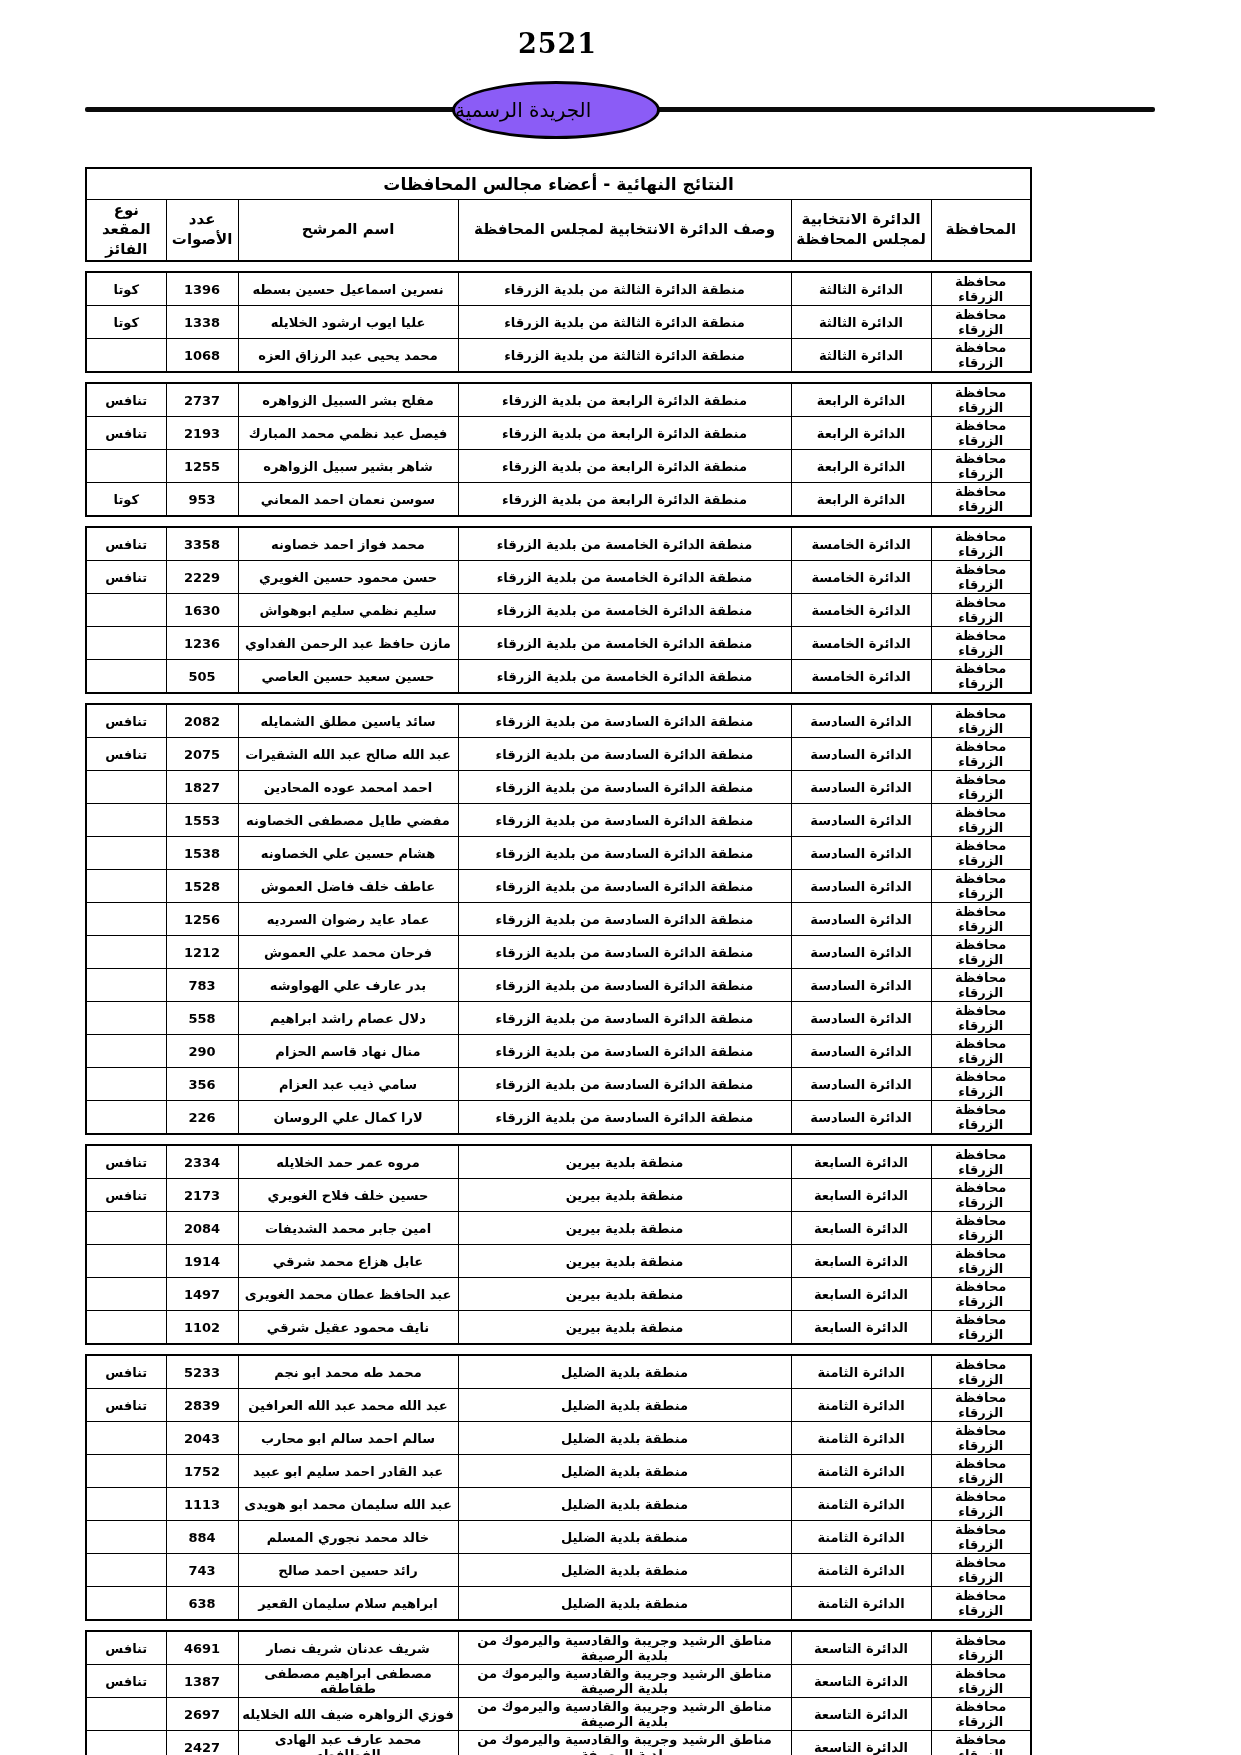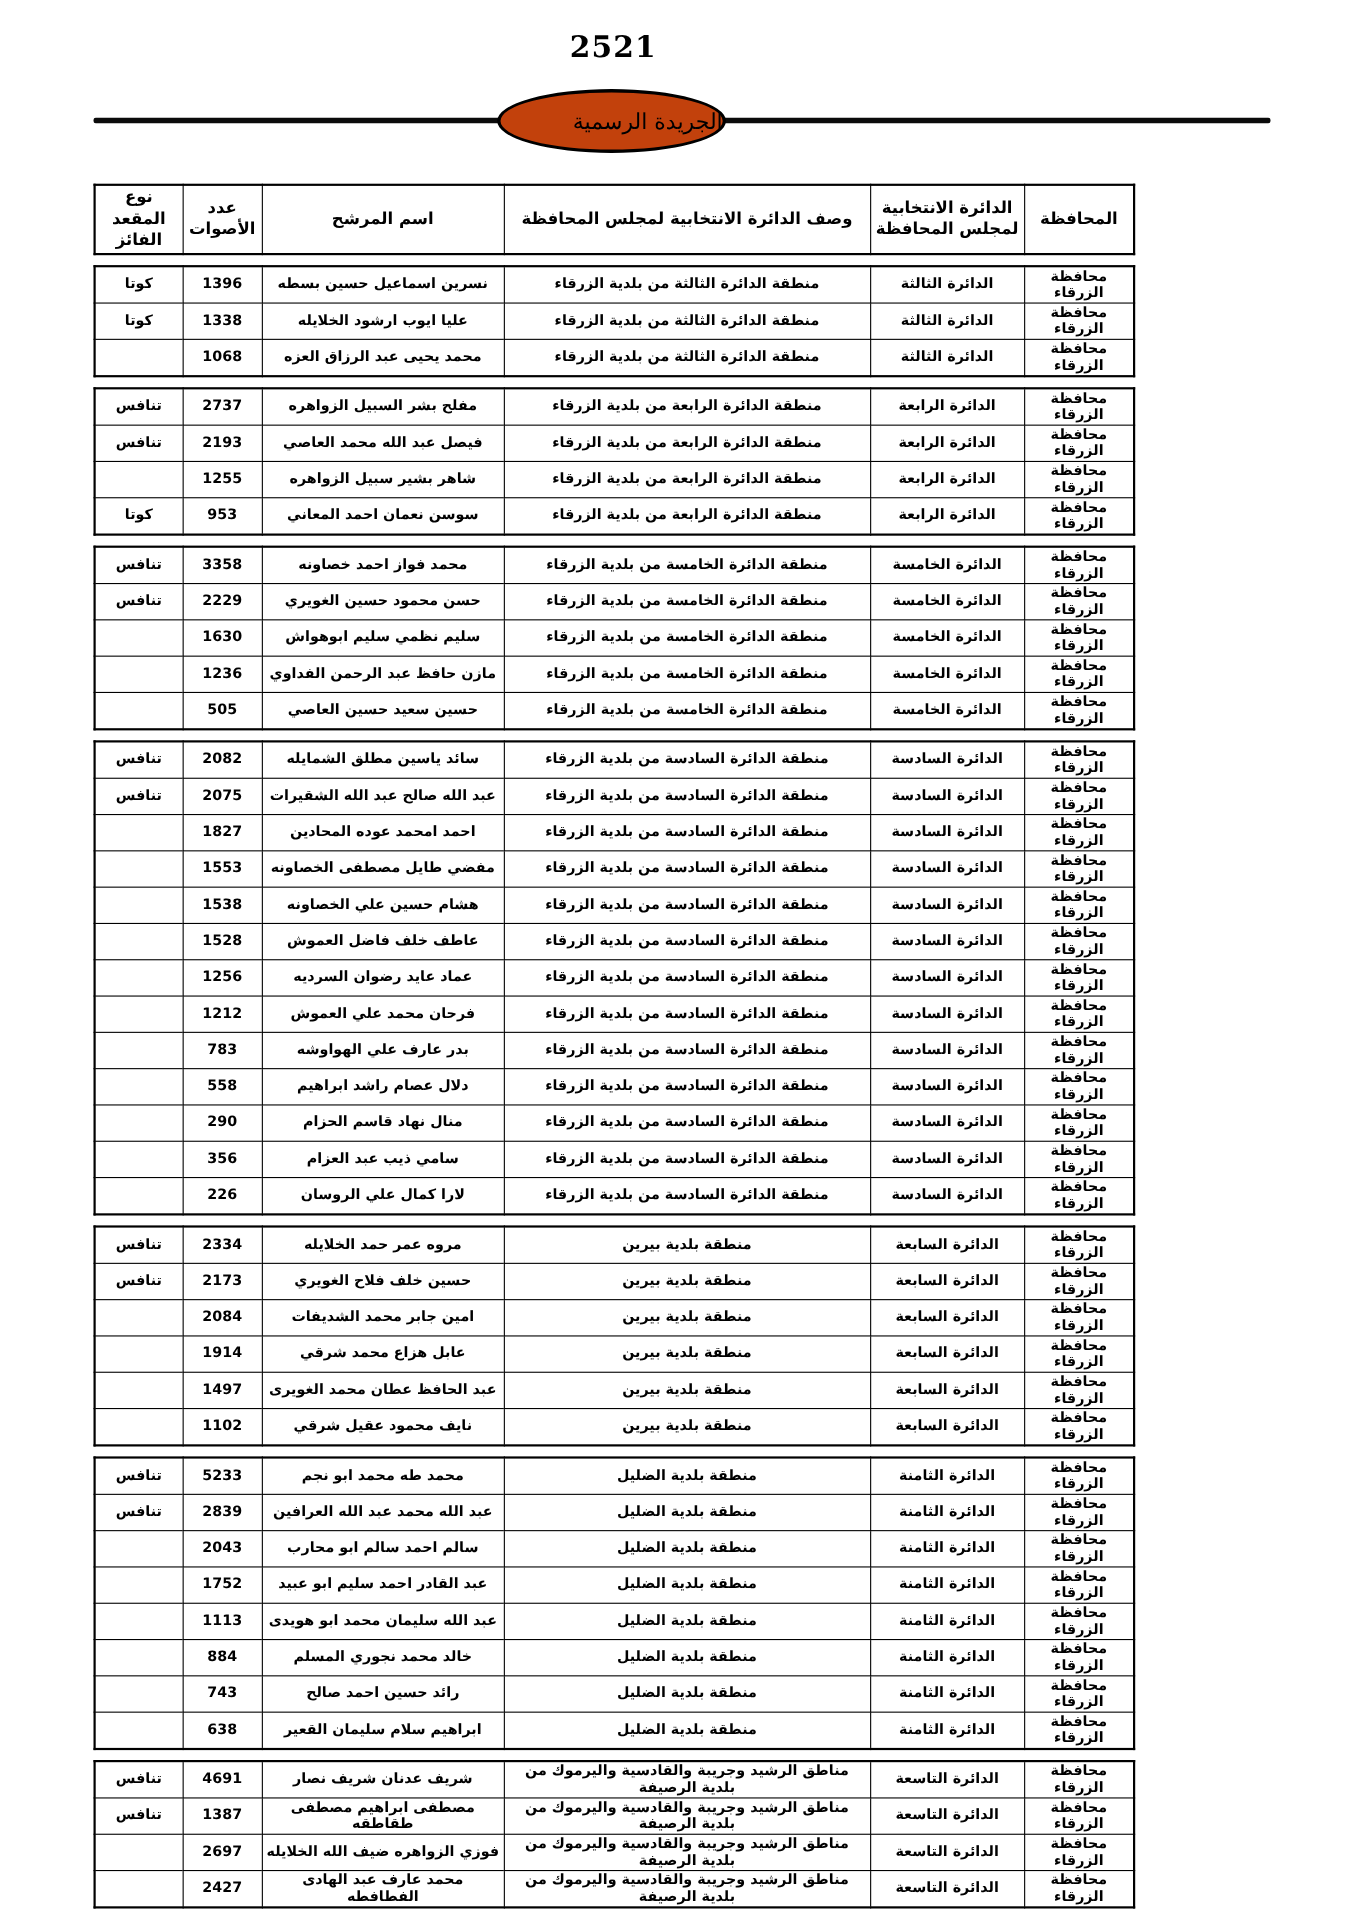--- a/index.html
+++ b/index.html
@@ -28,24 +28,24 @@
     position:absolute;
     left:85px; top:28px;
     width:1070px; height:5px;
     background:#0b0b0b;
     border-radius:2px;
   }
   .masthead-oval {
     position:absolute;
     left:452px; top:2px;
     width:208px; height:58px;
-    background:#c2410c;
+    background:#8b5cf6;
     border:3px solid #000;
     border-radius:50%;
-    display:flex; align-items:center; justify-content:flex-start;
+    display:flex; align-items:center; justify-content:flex-end;
     direction:rtl;
     font-size:20px;
   }
   #table-root {
     margin:26px 0 0 85px;
     width:945px;
   }
   table.grid {
     border-collapse:collapse;
     table-layout:fixed;
@@ -97,20 +97,23 @@
     <table class="grid head-table" dir="rtl">
       <colgroup>
         <col style="width: 100px;">
         <col style="width: 140px;">
         <col style="width: 333px;">
         <col style="width: 220px;">
         <col style="width: 72px;">
         <col style="width: 80px;">
       </colgroup>
       <tbody>
+        <tr class="title-row">
+          <td colspan="6">النتائج النهائية - أعضاء مجالس المحافظات</td>
+        </tr>
         <tr class="head-row">
           <th>المحافظة</th>
           <th>الدائرة الانتخابية لمجلس المحافظة</th>
           <th>وصف الدائرة الانتخابية لمجلس المحافظة</th>
           <th>اسم المرشح</th>
           <th>عدد الأصوات</th>
           <th>نوع المقعد الفائز</th>
         </tr>
       </tbody>
     </table>
@@ -165,21 +168,21 @@
           <td class="cell-district">الدائرة الرابعة</td>
           <td class="cell-desc">منطقة الدائرة الرابعة من بلدية الزرقاء</td>
           <td class="cell-candidate">مفلح بشر السبيل الزواهره</td>
           <td class="cell-votes">2737</td>
           <td class="cell-seat">تنافس</td>
         </tr>
         <tr>
           <td class="cell-governorate">محافظة الزرقاء</td>
           <td class="cell-district">الدائرة الرابعة</td>
           <td class="cell-desc">منطقة الدائرة الرابعة من بلدية الزرقاء</td>
-          <td class="cell-candidate">فيصل عبد الله محمد العاصي</td>
+          <td class="cell-candidate">فيصل عبد نظمي محمد المبارك</td>
           <td class="cell-votes">2193</td>
           <td class="cell-seat">تنافس</td>
         </tr>
         <tr>
           <td class="cell-governorate">محافظة الزرقاء</td>
           <td class="cell-district">الدائرة الرابعة</td>
           <td class="cell-desc">منطقة الدائرة الرابعة من بلدية الزرقاء</td>
           <td class="cell-candidate">شاهر بشير سبيل الزواهره</td>
           <td class="cell-votes">1255</td>
           <td class="cell-seat"></td>

